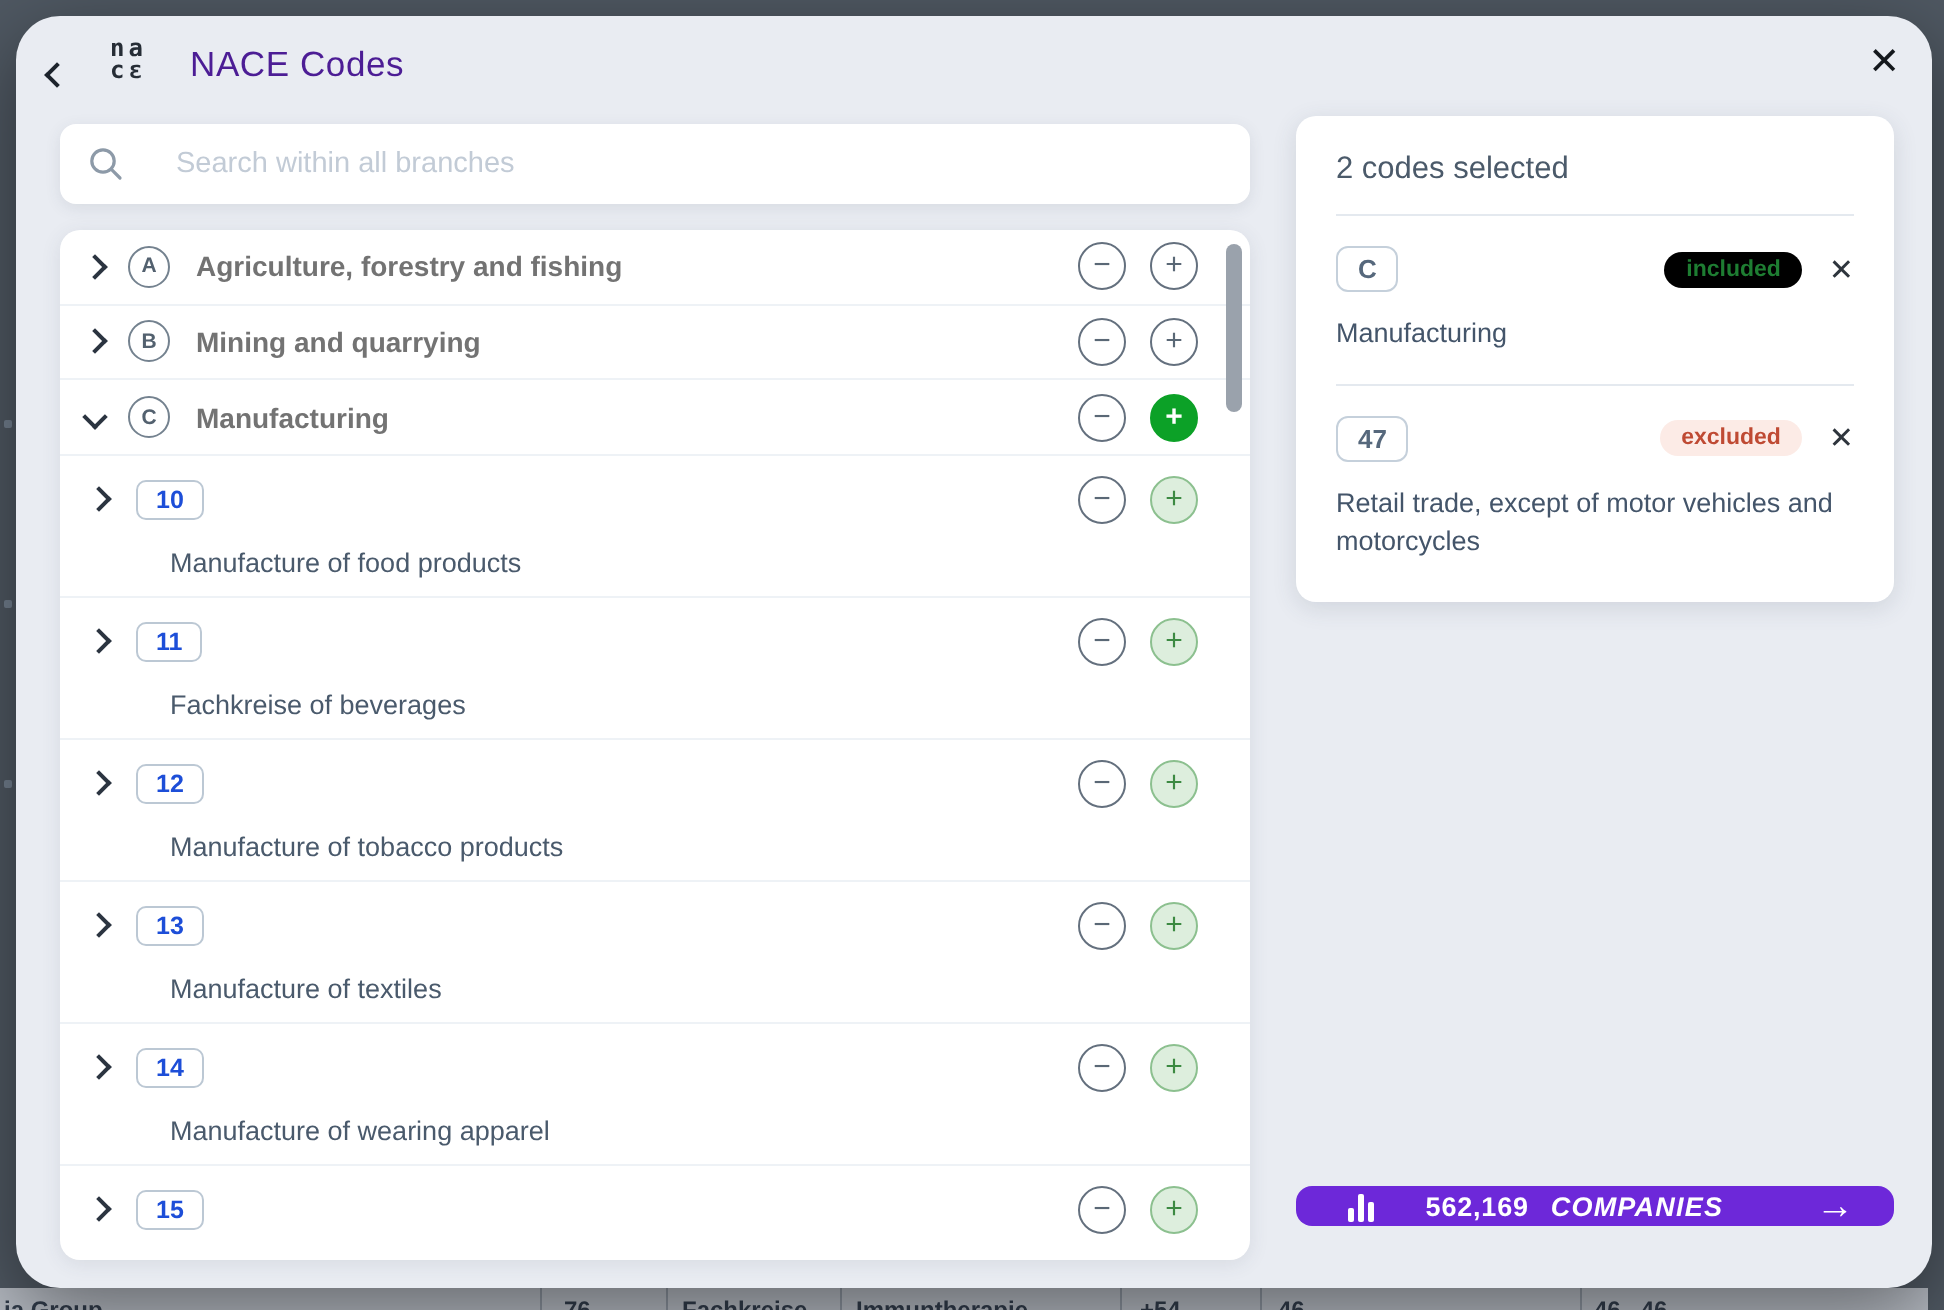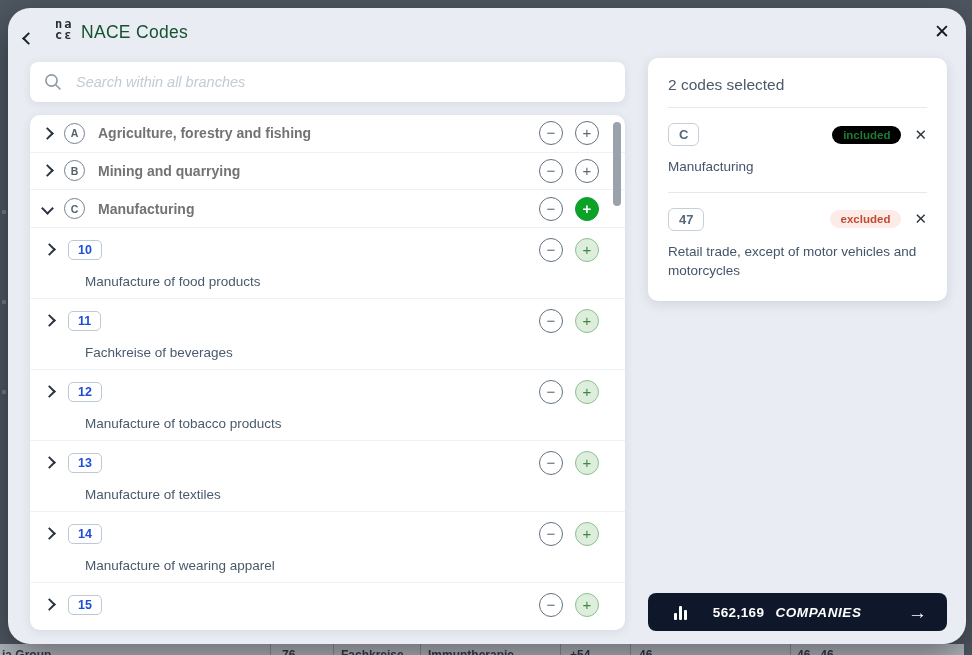--- a/index.html
+++ b/index.html
@@ -37,33 +37,33 @@
   .chev { display:inline-block; width:9px; height:9px; border-right:2.6px solid #1c232c; border-bottom:2.6px solid #1c232c; }
   .chev.left  { transform:rotate(135deg); }
   .chev.right { transform:rotate(-45deg); border-color:#2b3440; }
   .chev.down  { transform:rotate(45deg);  border-color:#2b3440; }
   .back-btn .chev { margin-top:4px; }
   .logo {
     position:absolute; left:47px; top:11px; color:#262d36;
     font-family:"DejaVu Sans Mono","Liberation Mono",monospace;
     font-size:12px; font-weight:800; line-height:11px; letter-spacing:2px;
   }
-  .modal-title { position:absolute; left:73px; top:14px; font-size:17.5px; color:#14532d; letter-spacing:.3px; }
+  .modal-title { position:absolute; left:87px; top:14px; font-size:17.5px; color:#4c1d95; letter-spacing:.3px; }
   .close-btn { position:absolute; right:16px; top:13px; font-size:19px; font-weight:700; color:#14181d; cursor:pointer; line-height:22px; }
 
   
   .search-bar {
     position:absolute; left:22px; top:54px; width:595px; height:40px;
     background:#fff; border-radius:8px; box-shadow:0 2px 8px rgba(60,70,90,.10);
     display:flex; align-items:center; padding:0 14px;
   }
   .search-bar svg { flex:none; }
   .search-input {
-    border:none; outline:none; flex:1; margin-left:14px;
-    font-size:14.5px; color:#1d4ed8; font-family:inherit; background:transparent;font-style:italic;
+    border:none; outline:none; flex:1; margin-left:26px;
+    font-size:14.5px; color:#1d4ed8; font-family:inherit; background:transparent;
   }
   .search-input::placeholder { color:#c2cbd6; }
 
   
   .tree-panel {
     position:absolute; left:22px; top:107px; width:595px; height:515px;
     background:#fff; border-radius:10px; box-shadow:0 2px 10px rgba(60,70,90,.10);
     overflow:hidden;
   }
   .scroll-thumb { position:absolute; right:4px; top:7px; width:8px; height:84px; border-radius:4px; background:#9aa2ac; }
@@ -111,22 +111,22 @@
   .pill {
     border-radius:10px; font-size:11.5px; font-weight:700; padding:3px 11px; margin-left:auto;
   }
   .pill.included { background:#000000; color:#1e7d32; }
   .pill.excluded { background:#fcebe6; color:#bf4a33; }
   .sel-x { margin-left:13px; font-size:15px; color:#2e353d; cursor:pointer; font-weight:400; }
   .sel-label { margin-top:11px; font-size:13.5px; color:#44556a; line-height:1.45; }
   .sel-div { border-bottom:1px solid #e4e9ef; margin-top:15px; }
 
   .companies-btn {
-    position:absolute; left:640px; top:585px; width:299px; height:38px;
-    background:#0f172a; border:none; border-radius:8px; cursor:pointer;
+    position:absolute; left:640px; top:585px; width:299px; height:20px;
+    background:#6d28d9; border:none; border-radius:8px; cursor:pointer;
     display:flex; align-items:center; padding:0 16px; color:#fff; font-family:inherit;
   }
   .bars-icon { display:flex; align-items:flex-end; gap:2.5px; height:15px; margin-left:10px; }
   .bars-icon i { display:block; width:2.6px; background:#fff; border-radius:1px; }
   .bars-icon .b1 { height:7px; } .bars-icon .b2 { height:14px; } .bars-icon .b3 { height:10px; }
   .companies-count { margin-left:26px; font-size:13.5px; font-weight:700; letter-spacing:.4px; }
   .companies-label { margin-left:11px; font-size:13.5px; font-weight:700; letter-spacing:.6px;font-style:italic; }
   .companies-arrow { margin-left:auto; margin-right:4px; font-size:19px; font-weight:700; line-height:1; }
 </style>
 </head>

